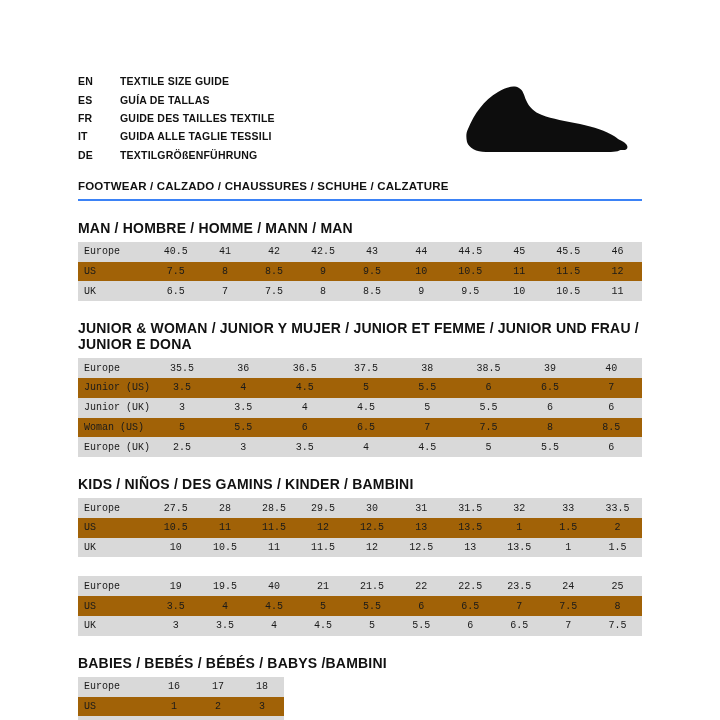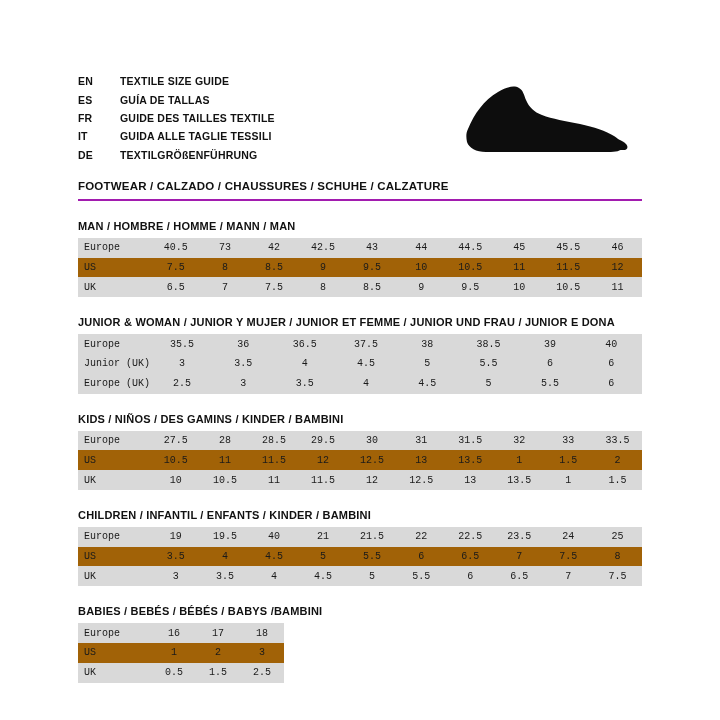--- a/index.html
+++ b/index.html
@@ -55,29 +55,29 @@
   }
   .shoe-wrap svg { display: block; }
 
   .footwear-line {
     margin-top: 16px;
     font-size: 11.5px;
     font-weight: bold;
     letter-spacing: 0.2px;
     color: #111;
     padding-bottom: 7px;
-    border-bottom: 2px solid #a21caf;
+    border-bottom: 2px solid #3b82f6;
   }
 
   
   .block {
     margin-top: 19px;
   }
   .block-title {
-    font-size: 11px;
+    font-size: 14px;
     font-weight: bold;
     letter-spacing: 0.2px;
     color: #111;
     margin-bottom: 6px;
     margin-top: 16px;
   }
   table.sizes {
     border-collapse: collapse;
     width: 100%;
     table-layout: fixed;
@@ -172,21 +172,21 @@
           <col>
           <col>
           <col>
           <col>
           <col>
       </colgroup>
       <tbody>
         <tr class="shaded">
           <td class="rowlabel">Europe</td>
           <td>40.5</td>
-          <td>73</td>
+          <td>41</td>
           <td>42</td>
           <td>42.5</td>
           <td>43</td>
           <td>44</td>
           <td>44.5</td>
           <td>45</td>
           <td>45.5</td>
           <td>46</td>
         </tr>
         <tr class="plain">
@@ -238,30 +238,52 @@
           <td class="rowlabel">Europe</td>
           <td>35.5</td>
           <td>36</td>
           <td>36.5</td>
           <td>37.5</td>
           <td>38</td>
           <td>38.5</td>
           <td>39</td>
           <td>40</td>
         </tr>
+        <tr class="plain">
+          <td class="rowlabel">Junior (US)</td>
+          <td>3.5</td>
+          <td>4</td>
+          <td>4.5</td>
+          <td>5</td>
+          <td>5.5</td>
+          <td>6</td>
+          <td>6.5</td>
+          <td>7</td>
+        </tr>
         <tr class="shaded">
           <td class="rowlabel">Junior (UK)</td>
           <td>3</td>
           <td>3.5</td>
           <td>4</td>
           <td>4.5</td>
           <td>5</td>
           <td>5.5</td>
           <td>6</td>
           <td>6</td>
+        </tr>
+        <tr class="plain">
+          <td class="rowlabel">Woman (US)</td>
+          <td>5</td>
+          <td>5.5</td>
+          <td>6</td>
+          <td>6.5</td>
+          <td>7</td>
+          <td>7.5</td>
+          <td>8</td>
+          <td>8.5</td>
         </tr>
         <tr class="shaded">
           <td class="rowlabel">Europe (UK)</td>
           <td>2.5</td>
           <td>3</td>
           <td>3.5</td>
           <td>4</td>
           <td>4.5</td>
           <td>5</td>
           <td>5.5</td>
@@ -325,21 +347,20 @@
           <td>13</td>
           <td>13.5</td>
           <td>1</td>
           <td>1.5</td>
         </tr>
       </tbody>
     </table>
   </div>
 
   <div class="block">
-    <div class="block-title">CHILDREN / INFANTIL / ENFANTS / KINDER / BAMBINI</div>
     <table class="sizes">
       <colgroup>
         <col style="width:13%">
           <col>
           <col>
           <col>
           <col>
           <col>
           <col>
           <col>

